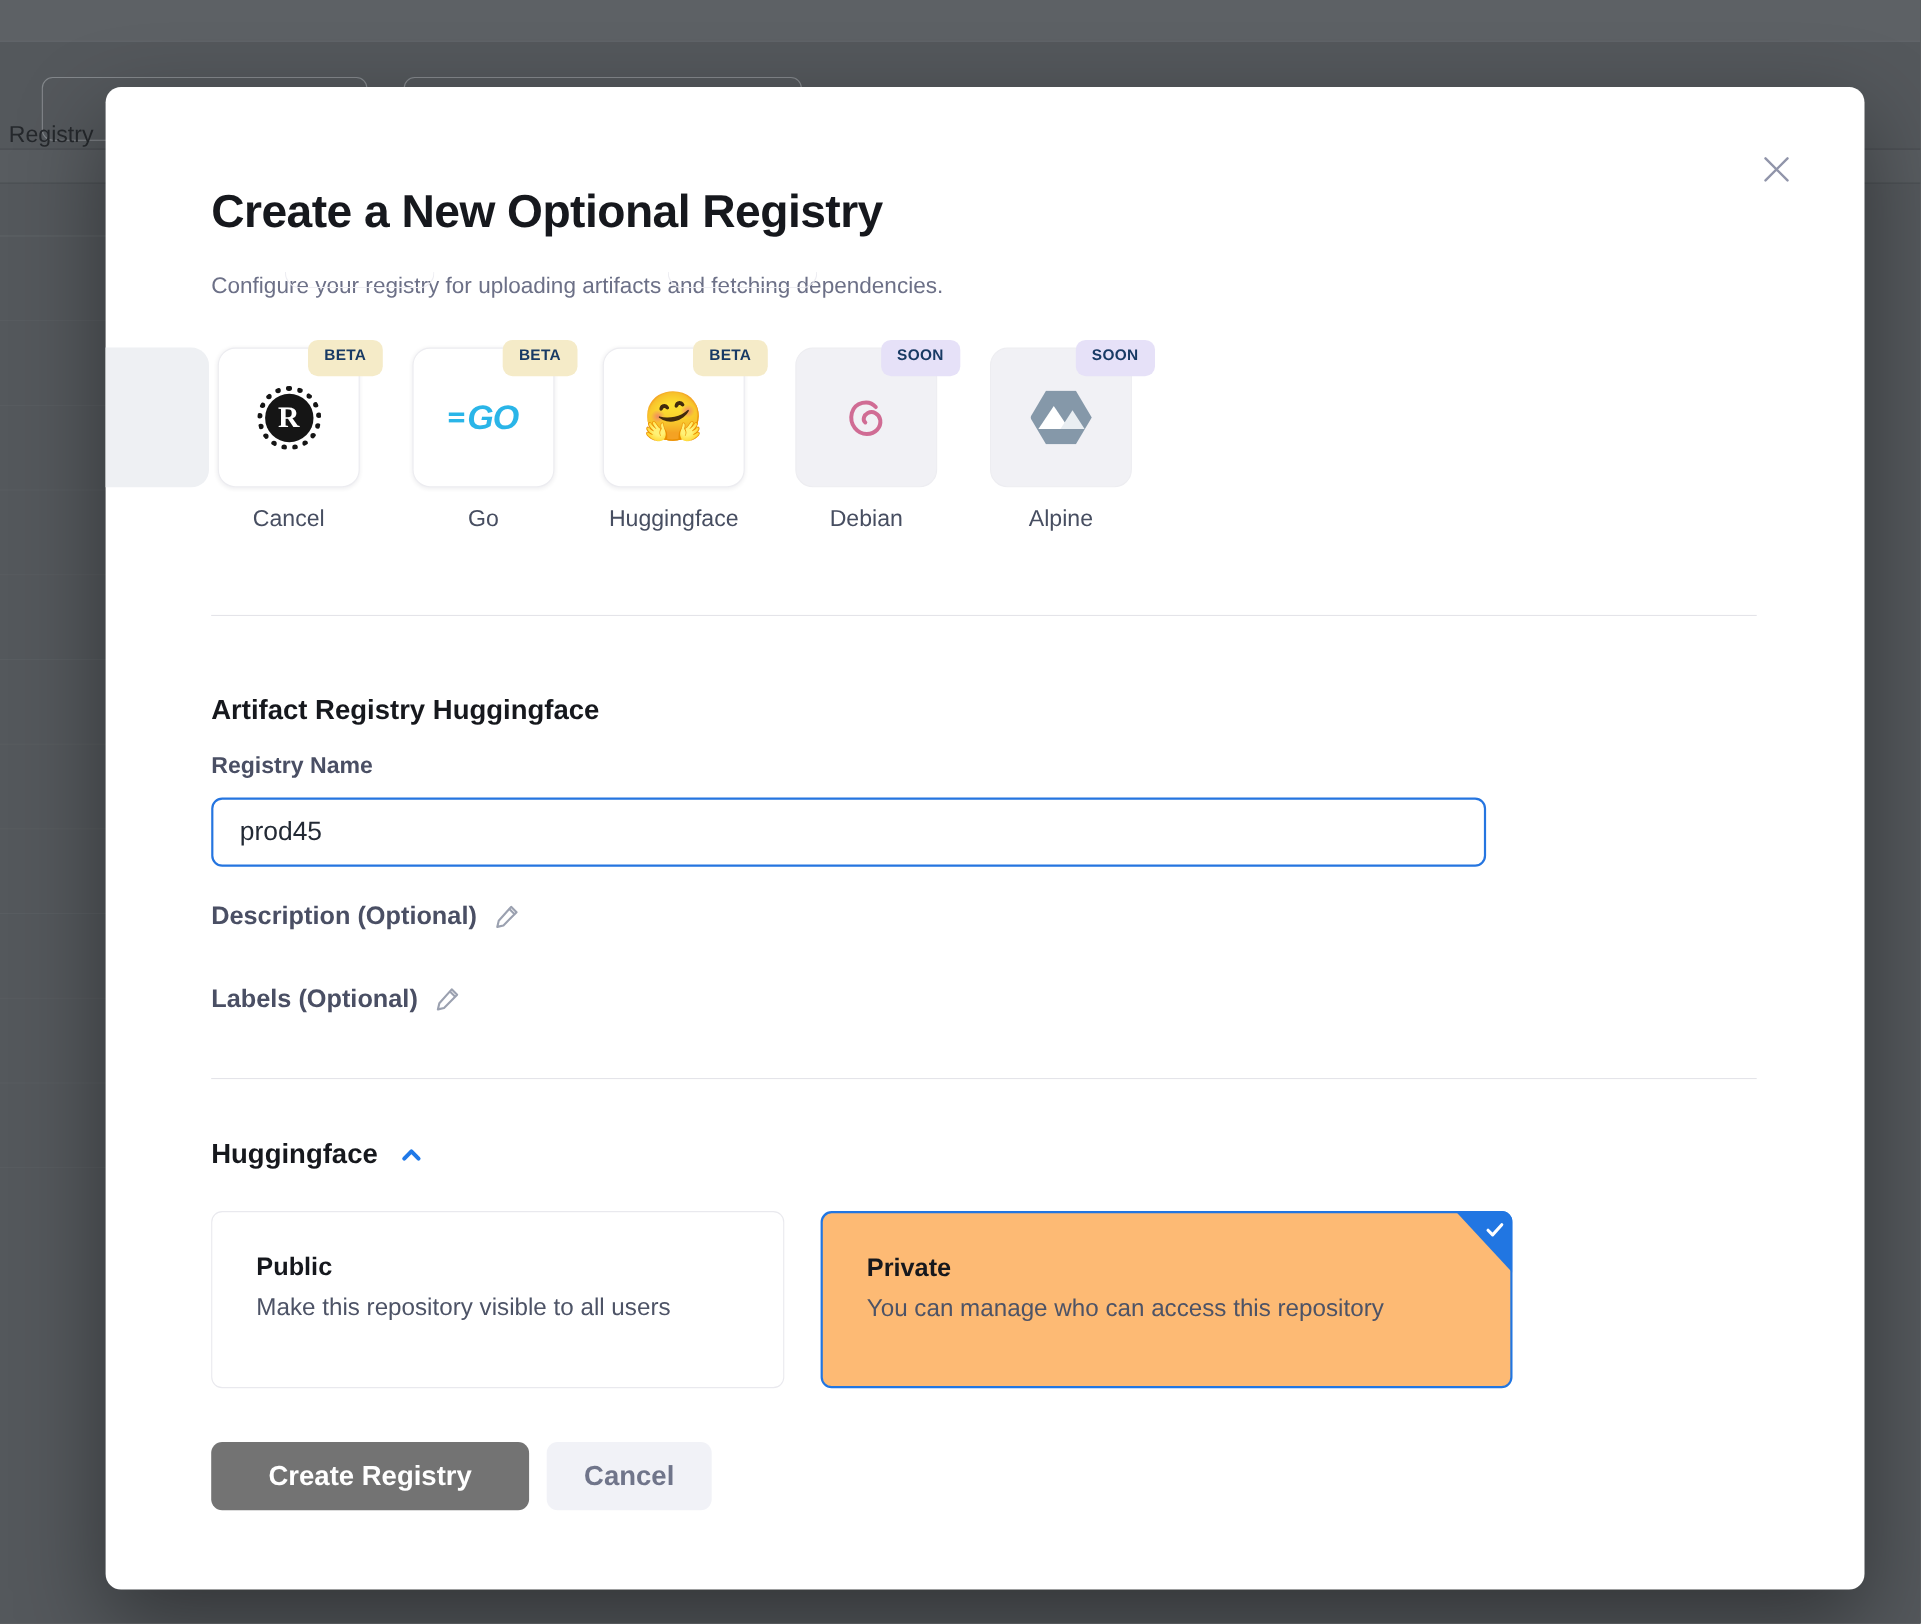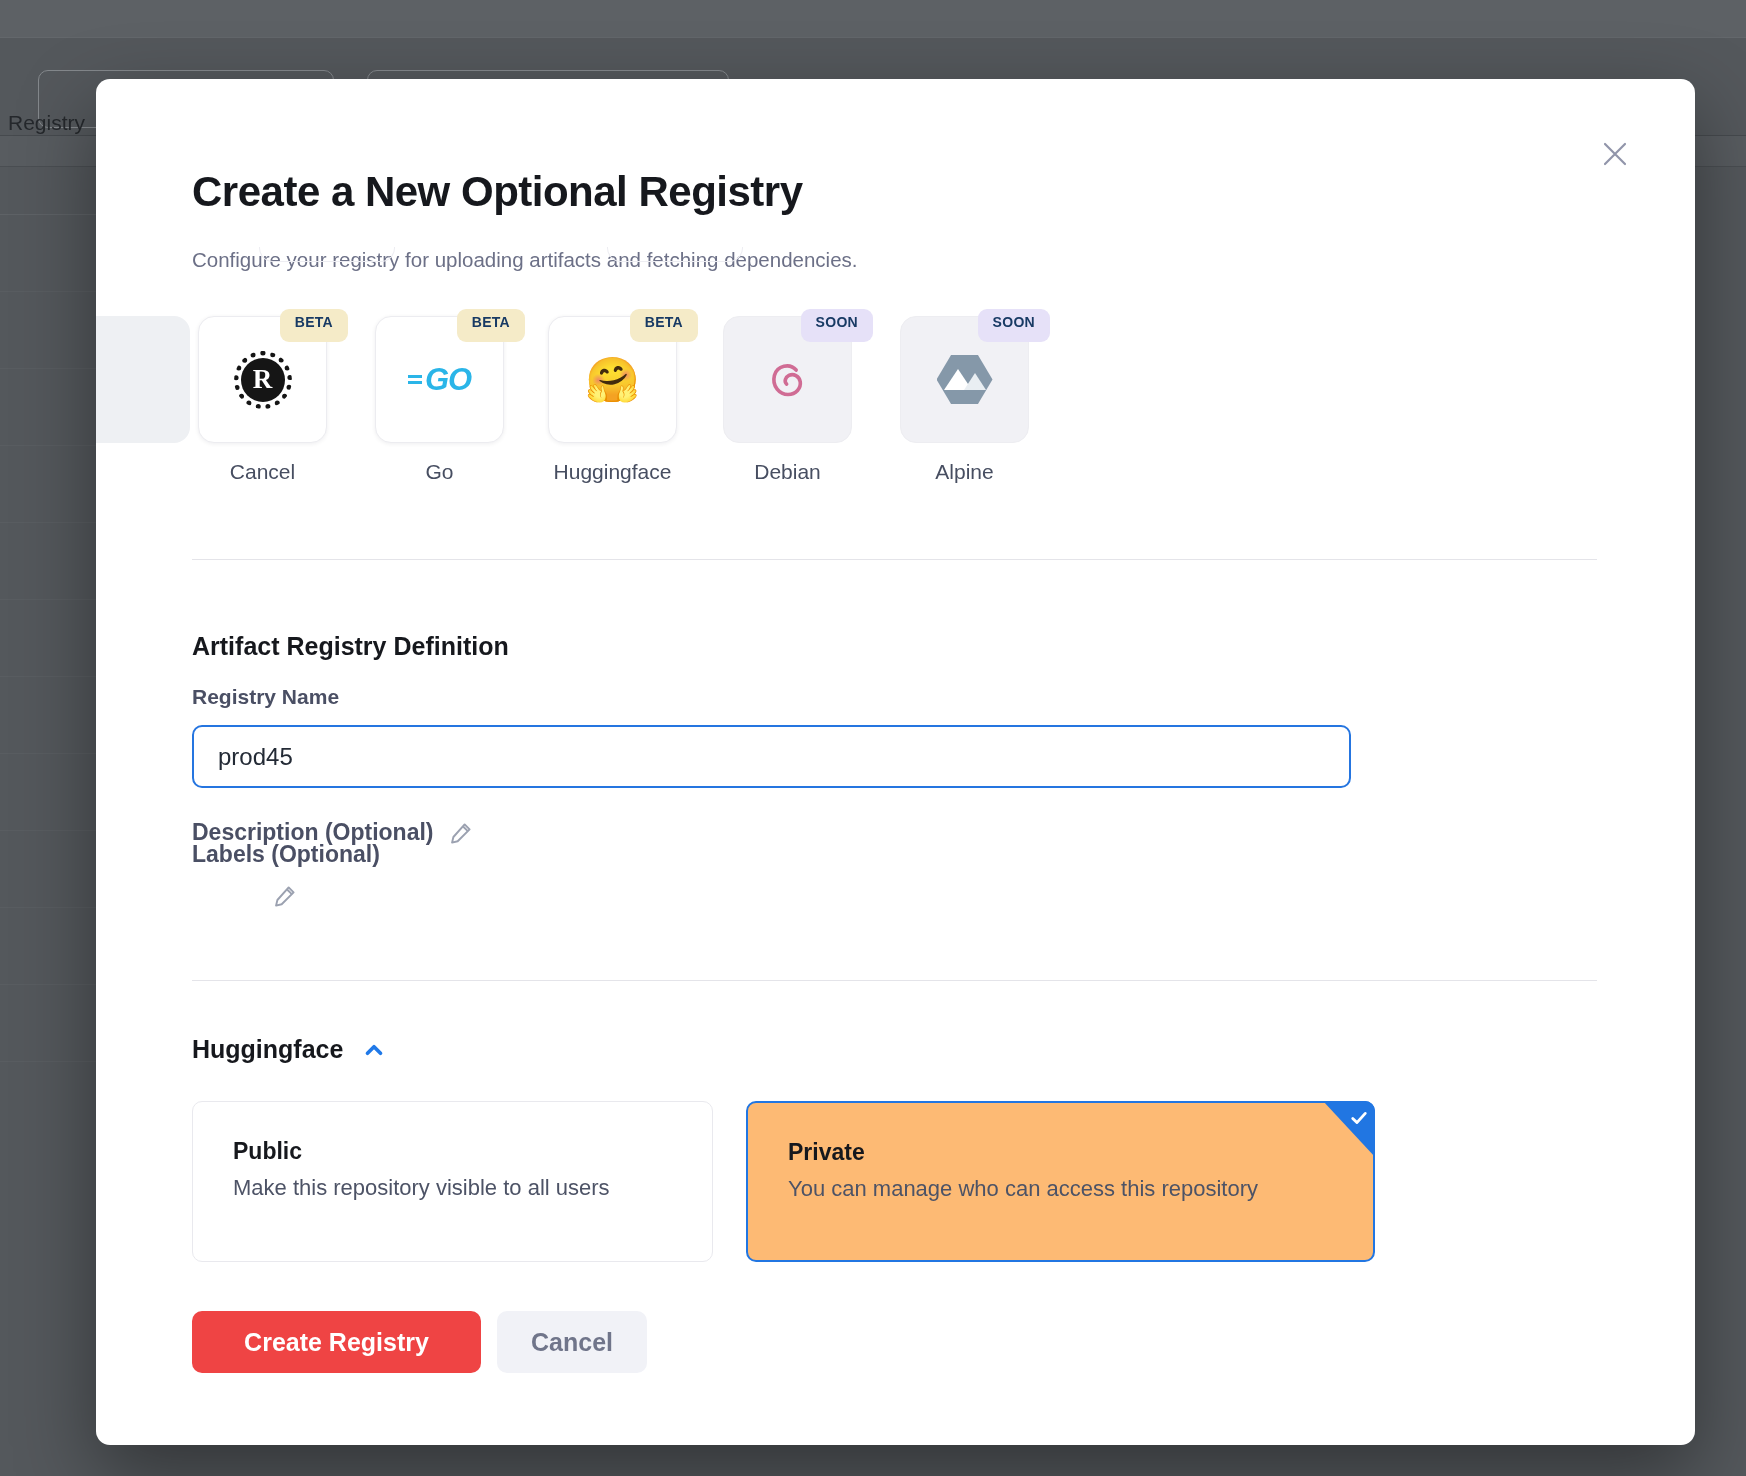--- a/index.html
+++ b/index.html
@@ -63,21 +63,21 @@
   .vis-card{position:relative;height:161px;border-radius:10px;padding:36px 40px;cursor:pointer;}
   .vis-card.public{width:521px;background:#ffffff;border:1.5px solid #e9e9ee;}
   .vis-card.private{width:629px;background:#fdba74;border:2px solid #2176e2;}
   .vis-title{font-size:23px;font-weight:700;color:#16181d;}
   .vis-desc{margin-top:10px;font-size:22px;color:#4d5366;}
   .sel-corner{position:absolute;top:-2px;right:-2px;width:52px;height:56px;background:#2176e2;clip-path:polygon(0 0,100% 0,100% 100%);border-top-right-radius:10px;}
   .sel-corner svg{position:absolute;top:7px;right:6px;}
 
   .btn-row{position:absolute;left:96px;top:1232px;display:flex;gap:16px;}
   .btn{border:none;border-radius:10px;height:62px;font-size:25px;font-weight:700;cursor:pointer;}
-  .btn.primary{width:289px;background:#ef4444;color:#ffffff;}
+  .btn.primary{width:289px;background:#737373;color:#ffffff;}
   .btn.secondary{width:150px;background:#f1f2f7;color:#70758a;}
 </style>
 </head>
 <body>
 
 <div id="screen">
 
   <div>
     <div class="bg-topbar"></div>
     <div class="bg-filter" style="left:38px;top:70px;width:296px;height:58px;"></div>
@@ -155,38 +155,38 @@
         <span class="alpine-hex">
             <span class="mt mt1"></span>
             <span class="mt mt2"></span>
           </span>
       </div>
       <div class="type-label" style="left:804px;">Alpine</div>
     </div>
 
     <div class="divider" style="top:480px;"></div>
 
-    <h2 class="def-heading">Artifact Registry Definition</h2>
+    <h2 class="def-heading">Artifact Registry Huggingface</h2>
 
     <label class="reg-label">Registry Name</label>
     <input class="name-input" type="text" value="prod45" style="">
 
     <div class="opt-row" style="top:740px;">
       <span class="opt-label">Description (Optional)</span>
       <button class="pencil-btn">
         <span style="display:flex;">
           <svg width="27" height="27" viewBox="0 0 24 24" fill="none" stroke="#9ba1b0" stroke-width="1.7" stroke-linejoin="round">
               <path d="M14.8 4.8l4.4 4.4L8.6 19.8 3.6 21l1.2-5L14.8 4.8z"></path>
               <path d="M13.2 6.4l4.4 4.4"></path>
             </svg>
         </span>
       </button>
     </div>
 
-    <div class="opt-row" style="top:762px;flex-direction:column;">
+    <div class="opt-row" style="top:815px;">
       <span class="opt-label">Labels (Optional)</span>
       <button class="pencil-btn">
         <span style="display:flex;">
           <svg width="27" height="27" viewBox="0 0 24 24" fill="none" stroke="#9ba1b0" stroke-width="1.7" stroke-linejoin="round">
               <path d="M14.8 4.8l4.4 4.4L8.6 19.8 3.6 21l1.2-5L14.8 4.8z"></path>
               <path d="M13.2 6.4l4.4 4.4"></path>
             </svg>
         </span>
       </button>
     </div>

